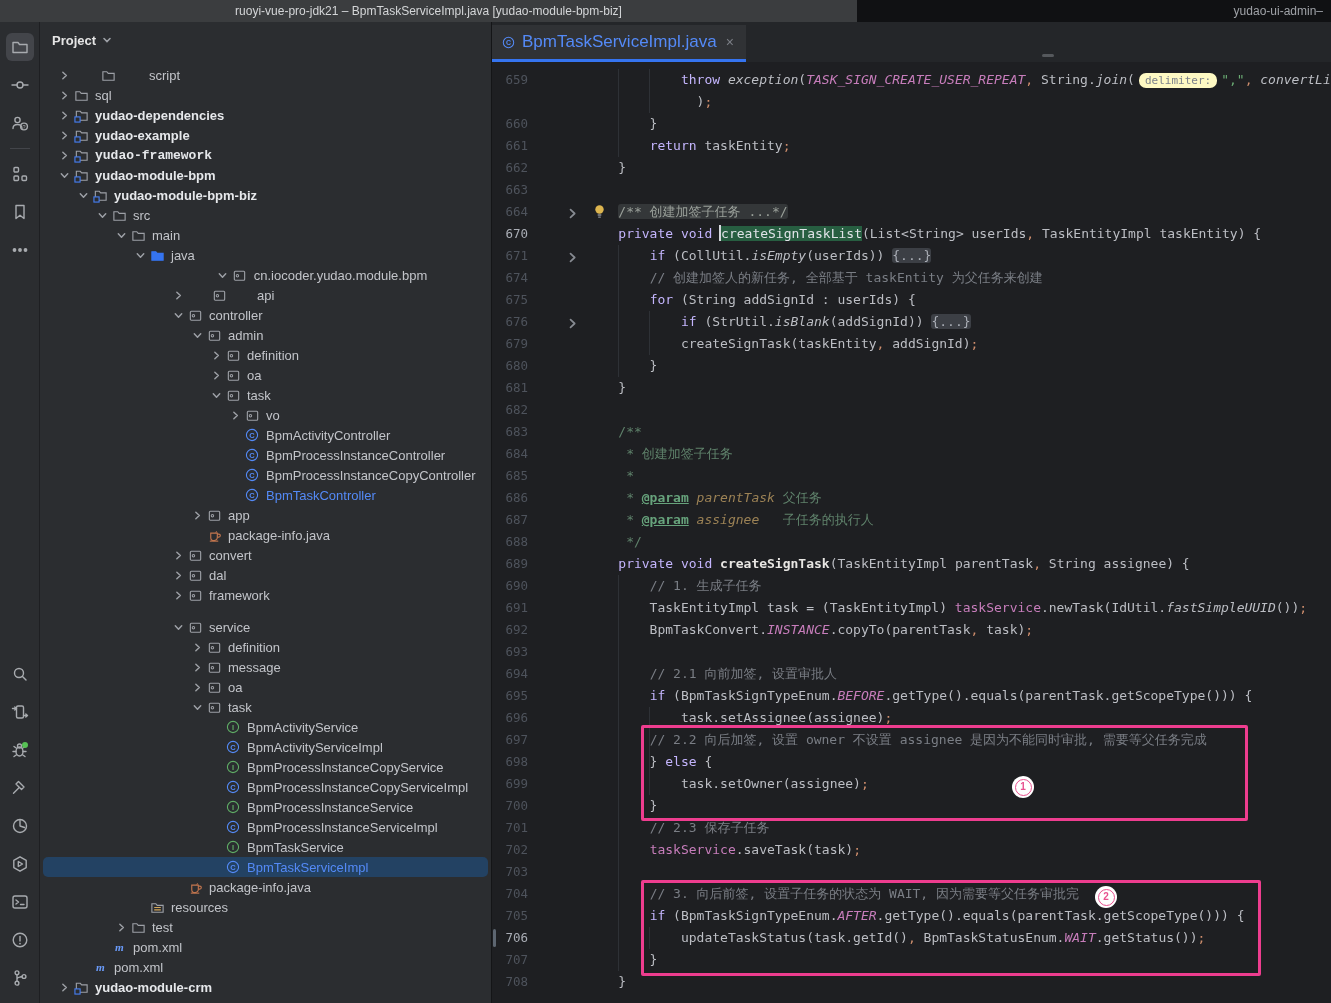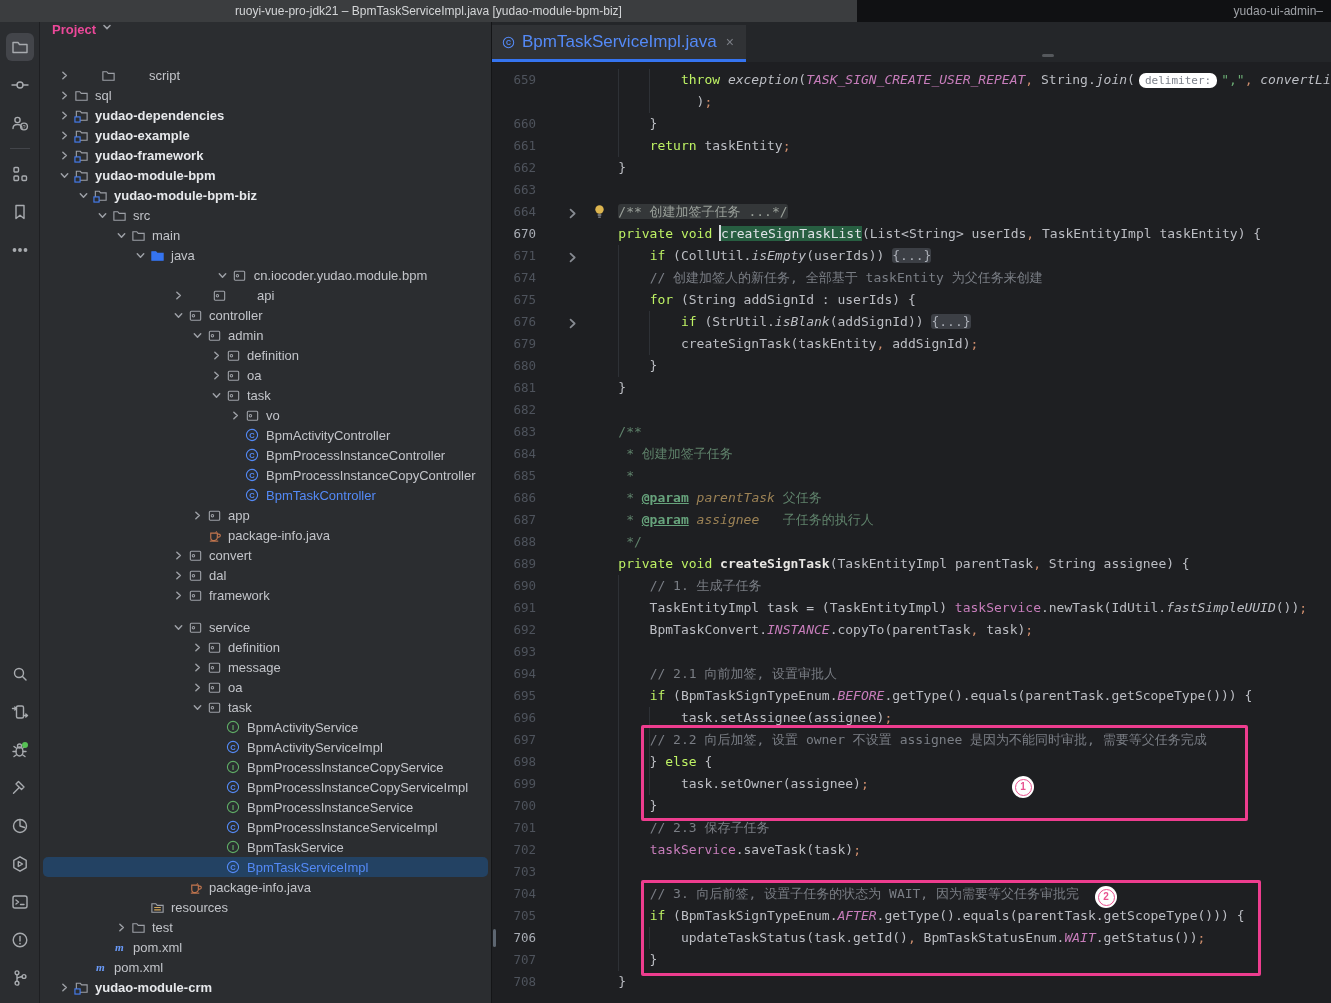--- a/index.html
+++ b/index.html
@@ -18,22 +18,22 @@
           display:flex;flex-direction:column;align-items:center;padding:6px 0;box-sizing:border-box}
   .sp{flex:1}
   .sicon{width:28px;height:28px;display:flex;align-items:center;justify-content:center;
          border-radius:6px;margin:5px 0;position:relative}
   .sicon.active{background:#43454a}
   .sicon svg{stroke:#a8abaf;fill:none;stroke-width:1.4;stroke-linecap:round;stroke-linejoin:round}
   .sdivider{width:20px;height:1px;background:#43454a;margin:6px 0}
   
   .panel{width:452px;background:#2b2d30;border-right:1px solid #141517;
          position:relative;overflow:hidden;box-sizing:border-box}
-  .panel-header{height:36px;display:flex;padding-left:12px;
-                color:#ec4899;font-weight:700;font-size:13px}
+  .panel-header{height:36px;display:flex;align-items:center;padding-left:12px;
+                color:#e5e5e5;font-weight:700;font-size:13px}
   .panel-header svg{margin-left:6px;stroke:#9da0a6;fill:none;stroke-width:1.6;stroke-linecap:round}
   .tree{padding-top:7px}
   .trow{height:20px;display:flex;align-items:center;font-size:13px;color:#c2c4c9;
         position:relative;white-space:nowrap}
   .trow .hl{position:absolute;top:0;bottom:0;left:3px;right:3px;background:#234263;border-radius:5px}
   .trow>*{position:relative}
   .chev{width:16px;display:flex;justify-content:center;flex:none}
   .chev svg{stroke:#9da0a6;fill:none;stroke-width:1.6;stroke-linecap:round;stroke-linejoin:round}
   .ticon{width:18px;display:flex;justify-content:center;align-items:center;flex:none;margin-right:5px}
   .tlabel.bold{font-weight:700;color:#e6e8eb}
@@ -43,37 +43,37 @@
   .tabbar{height:40px;background:#242629;display:flex;align-items:flex-end;position:relative}
   .tab{height:37px;background:#303235;display:flex;align-items:center;padding:0 10px;
        box-sizing:border-box;border-bottom:3px solid #3574f0;gap:7px}
   .tab-label{font-size:17px;color:#548af7}
   .tab-close{color:#7b7f86;font-size:14px;line-height:1;padding:0 2px}
   .dash{position:absolute;top:32px;left:550px;width:12px;height:3px;background:#55585c;border-radius:2px}
   .code{position:absolute;top:40px;left:0;right:0;bottom:0;padding-top:7px;
         font-family:"DejaVu Sans Mono","Liberation Mono",monospace;font-size:13px;
         line-height:22px;white-space:pre;color:#bcbec4;overflow:hidden}
   .crow{height:22px;position:relative;padding-left:95px;box-sizing:border-box}
-  .ln{position:absolute;left:8px;top:0;width:36px;text-align:right;color:#4e535c;font-size:12.5px}
+  .ln{position:absolute;left:0;top:0;width:36px;text-align:right;color:#4e535c;font-size:12.5px}
   .ln.cur{color:#a9adb5}
   .chgbar{position:absolute;left:1px;top:2px;width:3px;height:18px;background:#5d6671;border-radius:2px}
   .foldg{position:absolute;left:74px;top:4px;width:14px;height:14px}
   .foldg svg{stroke:#878b92;fill:none;stroke-width:1.6;stroke-linecap:round;stroke-linejoin:round}
   .bulb{position:absolute;left:101px;top:3px}
   
-  .t-p{color:#bcbec4}.t-k{color:#bef264}.t-c{color:#7a7e85}.t-d{color:#5f826b}
+  .t-p{color:#bcbec4}.t-k{color:#c4b5fd}.t-c{color:#7a7e85}.t-d{color:#5f826b}
   .t-dt{color:#67a37c;font-weight:700;text-decoration:underline}
   .t-dp{color:#9c8255;font-style:italic}
   .t-s{color:#6aab73}.t-f{color:#c77dbb}.t-fi{color:#c77dbb;font-style:italic}
   .t-i{color:#bcbec4;font-style:italic}
   .t-m{color:#e8e6e3;font-weight:600}
   .t-pu{color:#cf8e6d}
   .t-fd{color:#a9adb5;background:#3c3f45;border-radius:3px}
   .t-fc{color:#9aa09a;background:#343739;border-radius:3px}
-  .t-h{background:#ffffff;color:#7d828b;border-radius:7px;padding:1px 6px;font-size:11px;margin:8px 4px}
+  .t-h{background:#fef9c3;color:#7d828b;border-radius:7px;padding:1px 6px;font-size:11px;margin:8px 4px}
   .t-decl{color:#e0e3e8;background:#275e41}
   .caret{display:inline-block;width:0;border-left:2px solid #d6d9de;height:16px;
          vertical-align:-3px;margin-left:-1px}
   .g{position:absolute;width:1px;background:#2e3136}
   .abox{position:absolute;border:3px solid #ee3d8f;border-radius:2px;z-index:5;box-sizing:border-box}
   .badge{position:absolute;width:22px;height:22px;background:#ffffff;border-radius:50%;
          display:flex;align-items:center;justify-content:center;z-index:6}
   .badge i{display:flex;width:15px;height:15px;border:1.5px solid #e8518f;border-radius:50%;
            color:#e8518f;font-size:10px;font-weight:700;align-items:center;justify-content:center;
            font-style:normal;font-family:"Liberation Sans",sans-serif}
@@ -246,21 +246,21 @@
             </svg>
           </span>
           <span class="ticon">
             <svg width="15" height="15" viewBox="0 0 16 16">
               <path d="M2.5 3.5h4.2l1.5 1.7H14v7.8H2.5z" fill="none" stroke="#9da0a6" stroke-width="1.2"></path>
               <rect x="1" y="9.5" width="5.5" height="5.5" fill="#2b2d30" stroke="#467ff2" stroke-width="1.2"></rect>
             </svg>
           </span>
           <span class="tlabel bold">yudao-example</span>
         </div>
-        <div class="trow" style="padding-left: 16px;">
+        <div class="trow" style="padding-left: 16px; font-family: Liberation Mono, monospace;">
           <span class="chev">
             <svg width="11" height="11" viewBox="0 0 12 12">
               <path d="M4.2 2.5 8 6 4.2 9.5"></path>
             </svg>
           </span>
           <span class="ticon">
             <svg width="15" height="15" viewBox="0 0 16 16">
               <path d="M2.5 3.5h4.2l1.5 1.7H14v7.8H2.5z" fill="none" stroke="#9da0a6" stroke-width="1.2"></path>
               <rect x="1" y="9.5" width="5.5" height="5.5" fill="#2b2d30" stroke="#467ff2" stroke-width="1.2"></rect>
             </svg>

